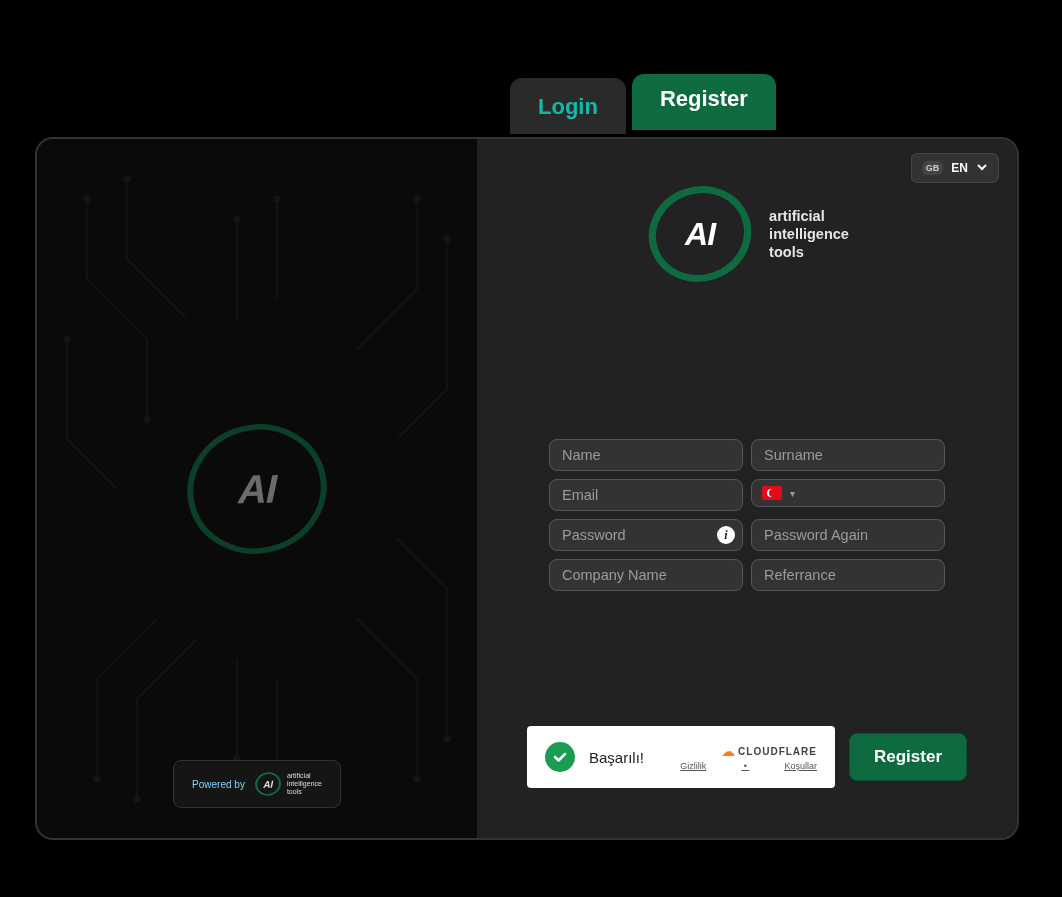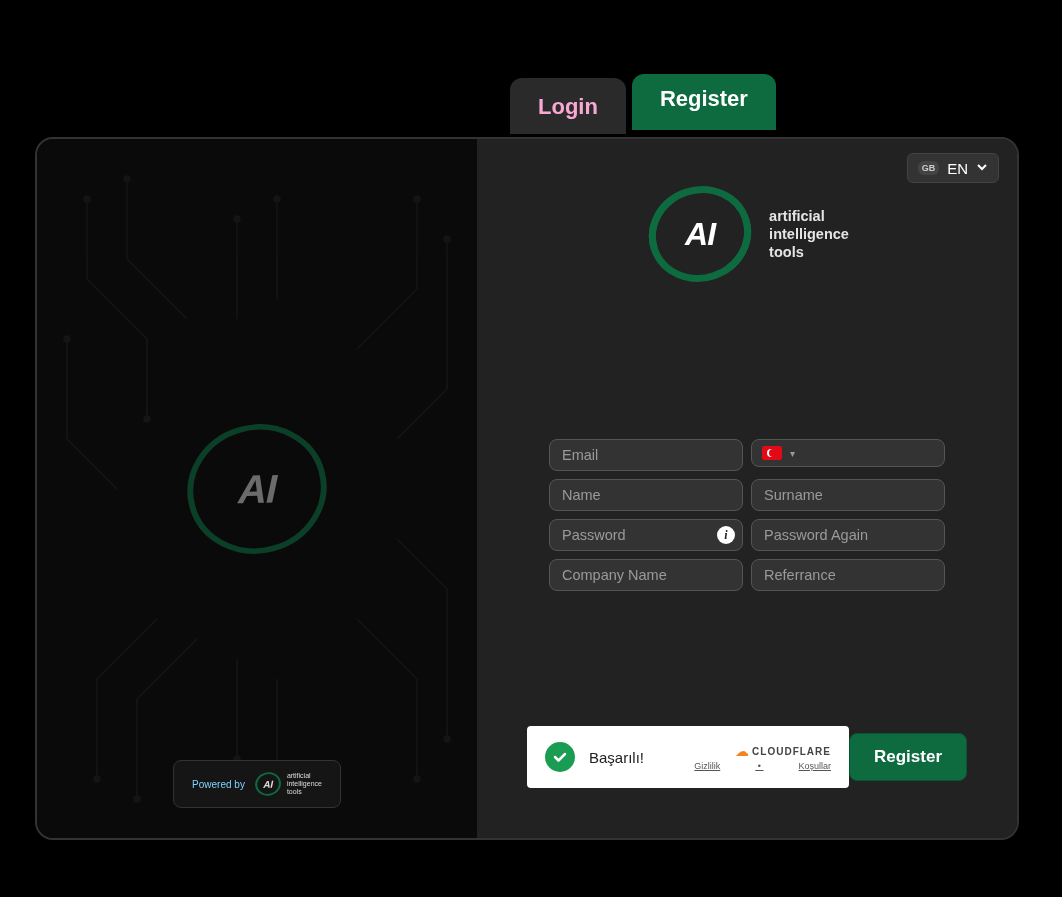--- a/index.html
+++ b/index.html
@@ -1,20 +1,20 @@
 <!DOCTYPE html>
 <html><head>
 <meta charset="utf-8">
 <style>
 * { margin: 0; padding: 0; box-sizing: border-box; font-family: -apple-system, BlinkMacSystemFont, "Segoe UI", Arial, sans-serif; }
 body { background: #000; width: 1062px; height: 897px; overflow: hidden; position: relative; }
 
 .tabs { position: absolute; top: 78px; left: 510px; display: flex; z-index: 10; }
 .tab { padding: 14px 28px; font-size: 22px; font-weight: 600; border-radius: 12px 12px 0 0; cursor: pointer; }
-.tab-login { background: #2a2a2a; color: #f9a8d4; padding: 16px 28px 14px; }
+.tab-login { background: #2a2a2a; color: #14b8a6; padding: 16px 28px 14px; }
 .tab-register { background: #0d6b3f; color: #fff; padding: 12px 28px 18px; margin-left: 6px; position: relative; top: -4px; }
 
 .card { position: absolute; top: 137px; left: 35px; width: 984px; height: 703px; background: #1a1a1a; border-radius: 18px; border: 2px solid #333; display: flex; overflow: hidden; }
 
 .left-panel { width: 440px; background: #0a0a0a; position: relative; overflow: hidden; }
 .circuit-bg { position: absolute; inset: 0; opacity: 0.35; }
 .left-logo { position: absolute; top: 50%; left: 50%; transform: translate(-50%, -50%); }
 .left-logo-ring { width: 140px; height: 140px; border: 6px solid #0d6b3f; border-radius: 50%; transform: rotate(-15deg) scaleY(0.92); display: flex; align-items: center; justify-content: center; opacity: 0.55; }
 .left-logo-text { font-size: 40px; font-weight: 900; font-style: italic; color: #bbb; transform: rotate(15deg) scaleY(1.08); letter-spacing: -1px; }
 
@@ -22,41 +22,41 @@
 .powered-by-text { color: #7dd3fc; font-size: 10px; font-weight: 500; }
 .powered-by-logo { display: flex; align-items: center; gap: 6px; }
 .powered-by-ring { width: 26px; height: 26px; border: 2px solid #0d6b3f; border-radius: 50%; display: flex; align-items: center; justify-content: center; transform: rotate(-15deg) scaleY(0.9); }
 .powered-by-ring-text { font-size: 10px; font-weight: 900; font-style: italic; color: #ddd; transform: rotate(15deg) scaleY(1.1); }
 .powered-by-tag { font-size: 7px; color: #ddd; line-height: 1.1; }
 
 .right-panel { flex: 1; background: #222; position: relative; padding: 30px; }
 
 .lang-select { position: absolute; top: 14px; right: 18px; background: #333; border: 1px solid #444; border-radius: 6px; padding: 5px 10px; display: flex; align-items: center; gap: 8px; cursor: pointer; }
 .lang-badge { font-size: 9px; font-weight: 700; color: #ccc; background: #444; padding: 2px 4px; border-radius: 6px; }
-.lang-code { font-size: 15px; color: #fff; font-weight: 400; }
+.lang-code { font-size: 12px; color: #fff; font-weight: 700; }
 .lang-caret { color: #fff; }
 
 .main-logo { display: flex; align-items: center; justify-content: center; gap: 14px; margin-top: 10px; }
 .main-logo-ring { width: 110px; height: 110px; position: relative; }
 .main-logo-ring svg { width: 100%; height: 100%; }
 .main-logo-text { font-size: 32px; font-weight: 900; font-style: italic; color: #fff; letter-spacing: -1px; position: absolute; top: 50%; left: 50%; transform: translate(-50%, -50%); }
 .main-logo-tag { color: #e5e5e5; font-size: 14.5px; font-weight: 600; line-height: 1.25; }
 
 .form { position: absolute; top: 300px; left: 72px; right: 72px; }
 .form-row { display: flex; gap: 8px; margin-bottom: 8px; }
 .form-field { flex: 1; position: relative; }
 .input { width: 100%; background: #333; border: 1px solid #555; border-radius: 8px; padding: 7px 12px; color: #ccc; font-size: 14.5px; outline: none; }
 .input::placeholder { color: #9a9a9a; }
 .info-icon { position: absolute; right: 8px; top: 50%; transform: translateY(-50%); width: 18px; height: 18px; background: #fff; border-radius: 50%; display: flex; align-items: center; justify-content: center; font-size: 12px; font-weight: 900; font-style: italic; color: #222; font-family: Georgia, serif; }
 .phone-field { display: flex; align-items: center; gap: 8px; background: #333; border: 1px solid #555; border-radius: 8px; padding: 6px 10px; }
 .flag-tr { width: 20px; height: 14px; background: #e30a17; border-radius: 2px; position: relative; display: inline-block; }
 .flag-tr::after { content: ""; position: absolute; left: 5px; top: 3px; width: 8px; height: 8px; border-radius: 50%; box-shadow: inset 2px 0 0 0 #fff; }
 .phone-caret { color: #999; font-size: 10px; }
 
-.bottom-row { position: absolute; bottom: 50px; left: 50px; right: 50px; display: flex; align-items: center; }
+.bottom-row { position: absolute; bottom: 50px; left: 50px; right: 50px; display: flex; align-items: center; gap: 14px; }
 .captcha { flex: 1; background: #fff; border-radius: 4px; padding: 16px 18px; display: flex; align-items: center; justify-content: space-between; }
 .captcha-left { display: flex; align-items: center; gap: 14px; }
 .captcha-check { width: 30px; height: 30px; background: #1a9d52; border-radius: 50%; display: flex; align-items: center; justify-content: center; }
 .captcha-check svg { width: 16px; height: 16px; }
 .captcha-text { color: #222; font-size: 15px; }
 .captcha-right { text-align: right; font-size: 9px; color: #555; }
 .cf-logo { display: flex; align-items: center; gap: 3px; justify-content: flex-end; margin-bottom: 2px; }
 .cf-cloud { color: #f6821f; font-size: 14px; }
 .cf-text { color: #444; font-weight: 700; letter-spacing: 1px; font-size: 10px; text-align: center; }
 .cf-links { font-size: 9px; color: #555; }
@@ -148,31 +148,31 @@
       </div>
       <div class="main-logo-tag">
         <div>artificial</div>
         <div>intelligence</div>
         <div>tools</div>
       </div>
     </div>
 
     <div class="form">
       <div class="form-row">
+        <div class="form-field"><input class="input" placeholder="Name" style=""></div>
+        <div class="form-field"><input class="input" placeholder="Surname" style=""></div>
+      </div>
+      <div class="form-row">
         <div class="form-field"><input class="input" placeholder="Email" style=""></div>
         <div class="form-field">
           <div class="phone-field">
             <span class="flag-tr"></span>
             <span class="phone-caret">▾</span>
           </div>
         </div>
-      </div>
-      <div class="form-row">
-        <div class="form-field"><input class="input" placeholder="Name" style=""></div>
-        <div class="form-field"><input class="input" placeholder="Surname" style=""></div>
       </div>
       <div class="form-row">
         <div class="form-field">
           <input class="input" type="password" placeholder="Password" style="">
           <span class="info-icon">i</span>
         </div>
         <div class="form-field"><input class="input" type="password" placeholder="Password Again" style=""></div>
       </div>
       <div class="form-row">
         <div class="form-field"><input class="input" placeholder="Company Name" style=""></div>

